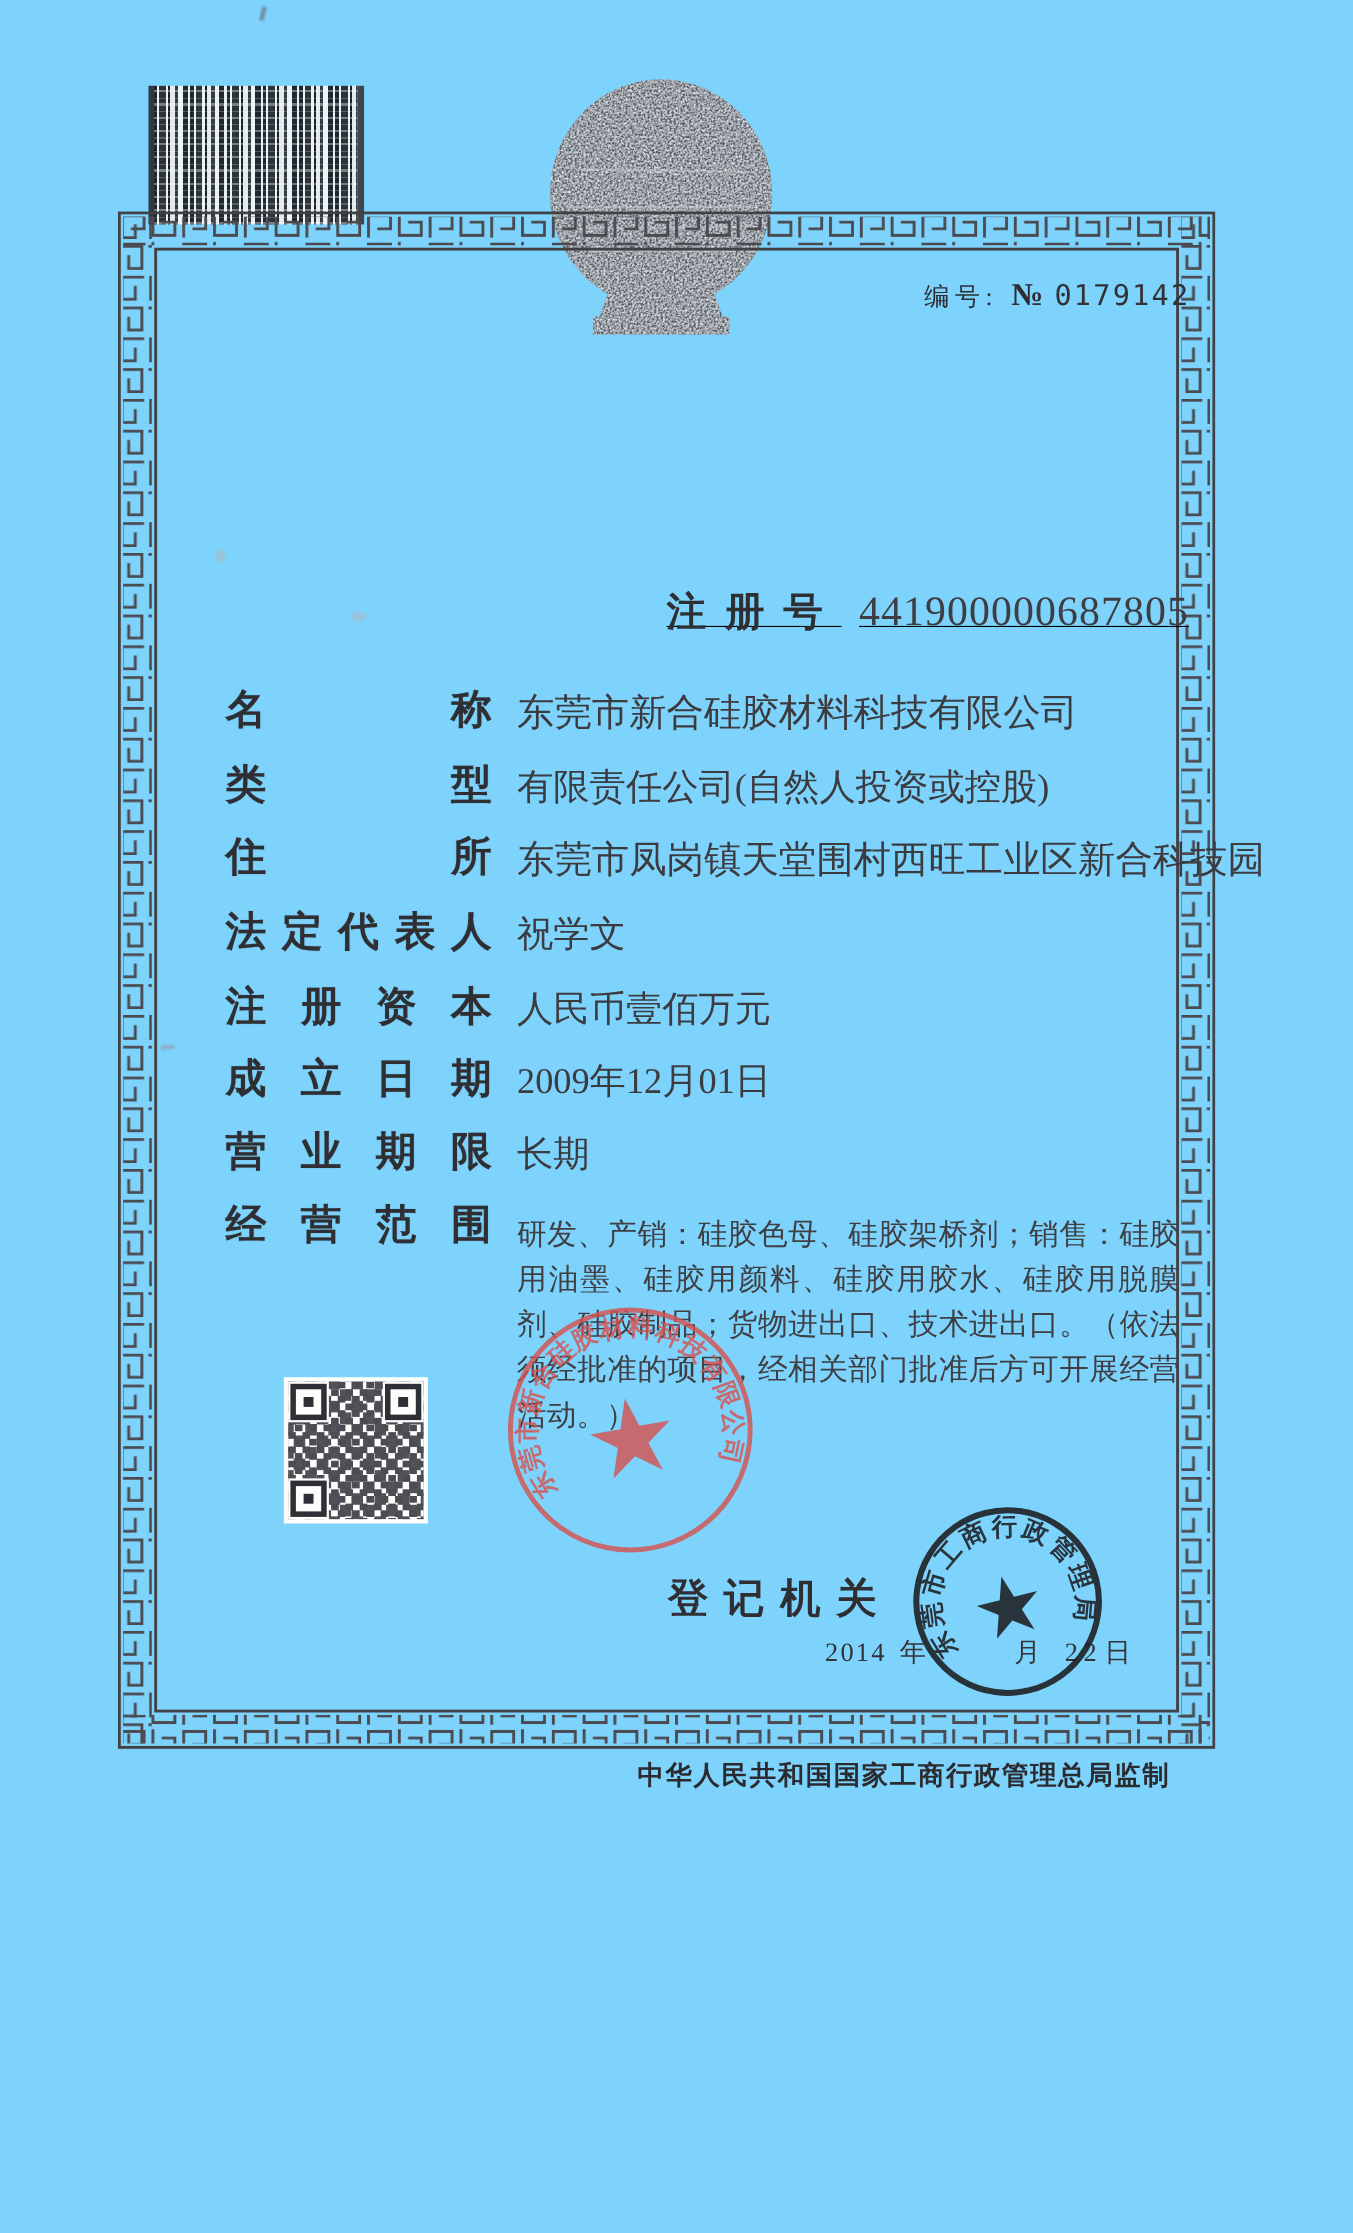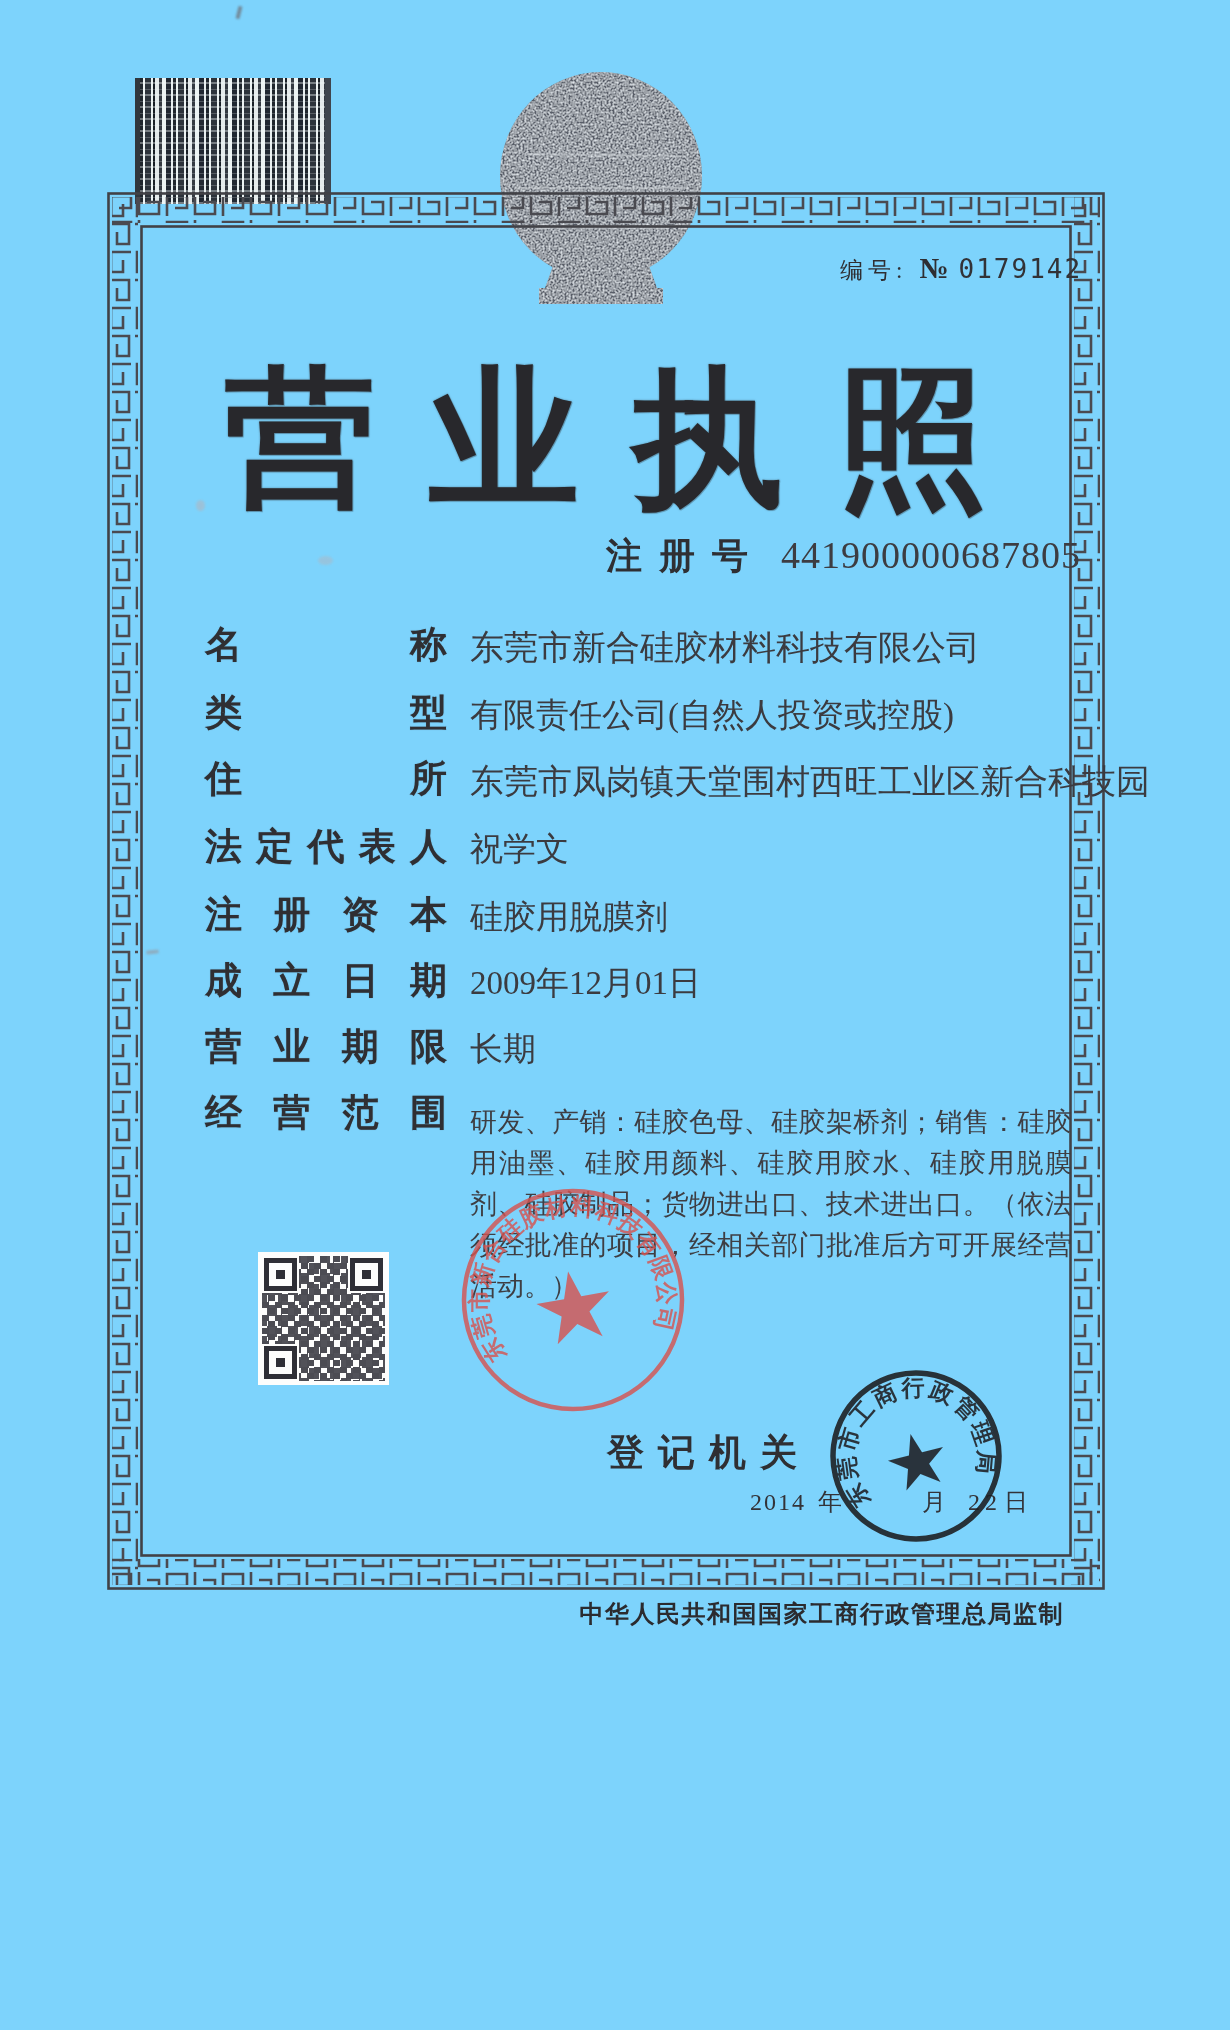--- a/index.html
+++ b/index.html
@@ -35,21 +35,21 @@
   
   .title {
     position:absolute; left:107px; top:340px; width:998px; text-align:center;
     font-family:"DejaVu Sans","Liberation Sans",sans-serif;
     font-size:150px; font-weight:900; letter-spacing:54px; text-indent:54px;
     color:#28282c; text-shadow:0 0 2px rgba(40,40,44,.55), 1px 1px 0 rgba(40,40,44,.25);
     white-space:nowrap;
   }
 
   
-  .regno { position:absolute; left:606px; top:532px; white-space:nowrap; }
+  .regno { position:absolute; left:606px; top:532px; white-space:nowrap;text-decoration:underline; }
   .regno .lab { font-size:36px; font-weight:700; letter-spacing:17px; color:#2f2f33; }
   .regno .num { font-size:38px; margin-left:16px; color:#3d3d42; letter-spacing:1px; }
 
   
   .row { position:absolute; left:0; width:100%; }
   .field-label {
     position:absolute; left:205px; width:242px; display:flex; justify-content:space-between;
     font-size:37px; font-weight:700; color:#2f2f33; text-shadow:0 0 1px rgba(47,47,51,.4);
   }
   .field-value { position:absolute; left:470px; top:5px; font-size:33px; color:#3b3b40; white-space:nowrap; }
@@ -148,21 +148,20 @@
     <rect x="5" y="5" width="988" height="26" fill="url(#mh)"></rect>
     <rect x="5" y="1367" width="988" height="26" fill="url(#mh)"></rect>
     <rect x="5" y="5" width="26" height="1388" fill="url(#mv)"></rect>
     <rect x="967" y="5" width="26" height="1388" fill="url(#mv)"></rect>
   </svg>
 
   <div class="serial">
     <span class="lab">编号:</span><span class="numero">№</span><span class="num">0179142</span>
   </div>
 
-  <div class="title">营业执照</div>
 
   <div class="regno">
     <span class="lab">注册号</span><span class="num">441900000687805</span>
   </div>
 
   <div class="row" style="top:620px">
     <div class="field-label">
         <span>名</span>
         <span>称</span>
       </div>
@@ -192,21 +191,21 @@
       </div>
     <div class="field-value">祝学文</div>
   </div>
   <div class="row" style="top:890px">
     <div class="field-label">
         <span>注</span>
         <span>册</span>
         <span>资</span>
         <span>本</span>
       </div>
-    <div class="field-value">硅胶用脱膜剂</div>
+    <div class="field-value">人民币壹佰万元</div>
   </div>
   <div class="row" style="top:956px">
     <div class="field-label">
         <span>成</span>
         <span>立</span>
         <span>日</span>
         <span>期</span>
       </div>
     <div class="field-value">2009年12月01日</div>
   </div>

